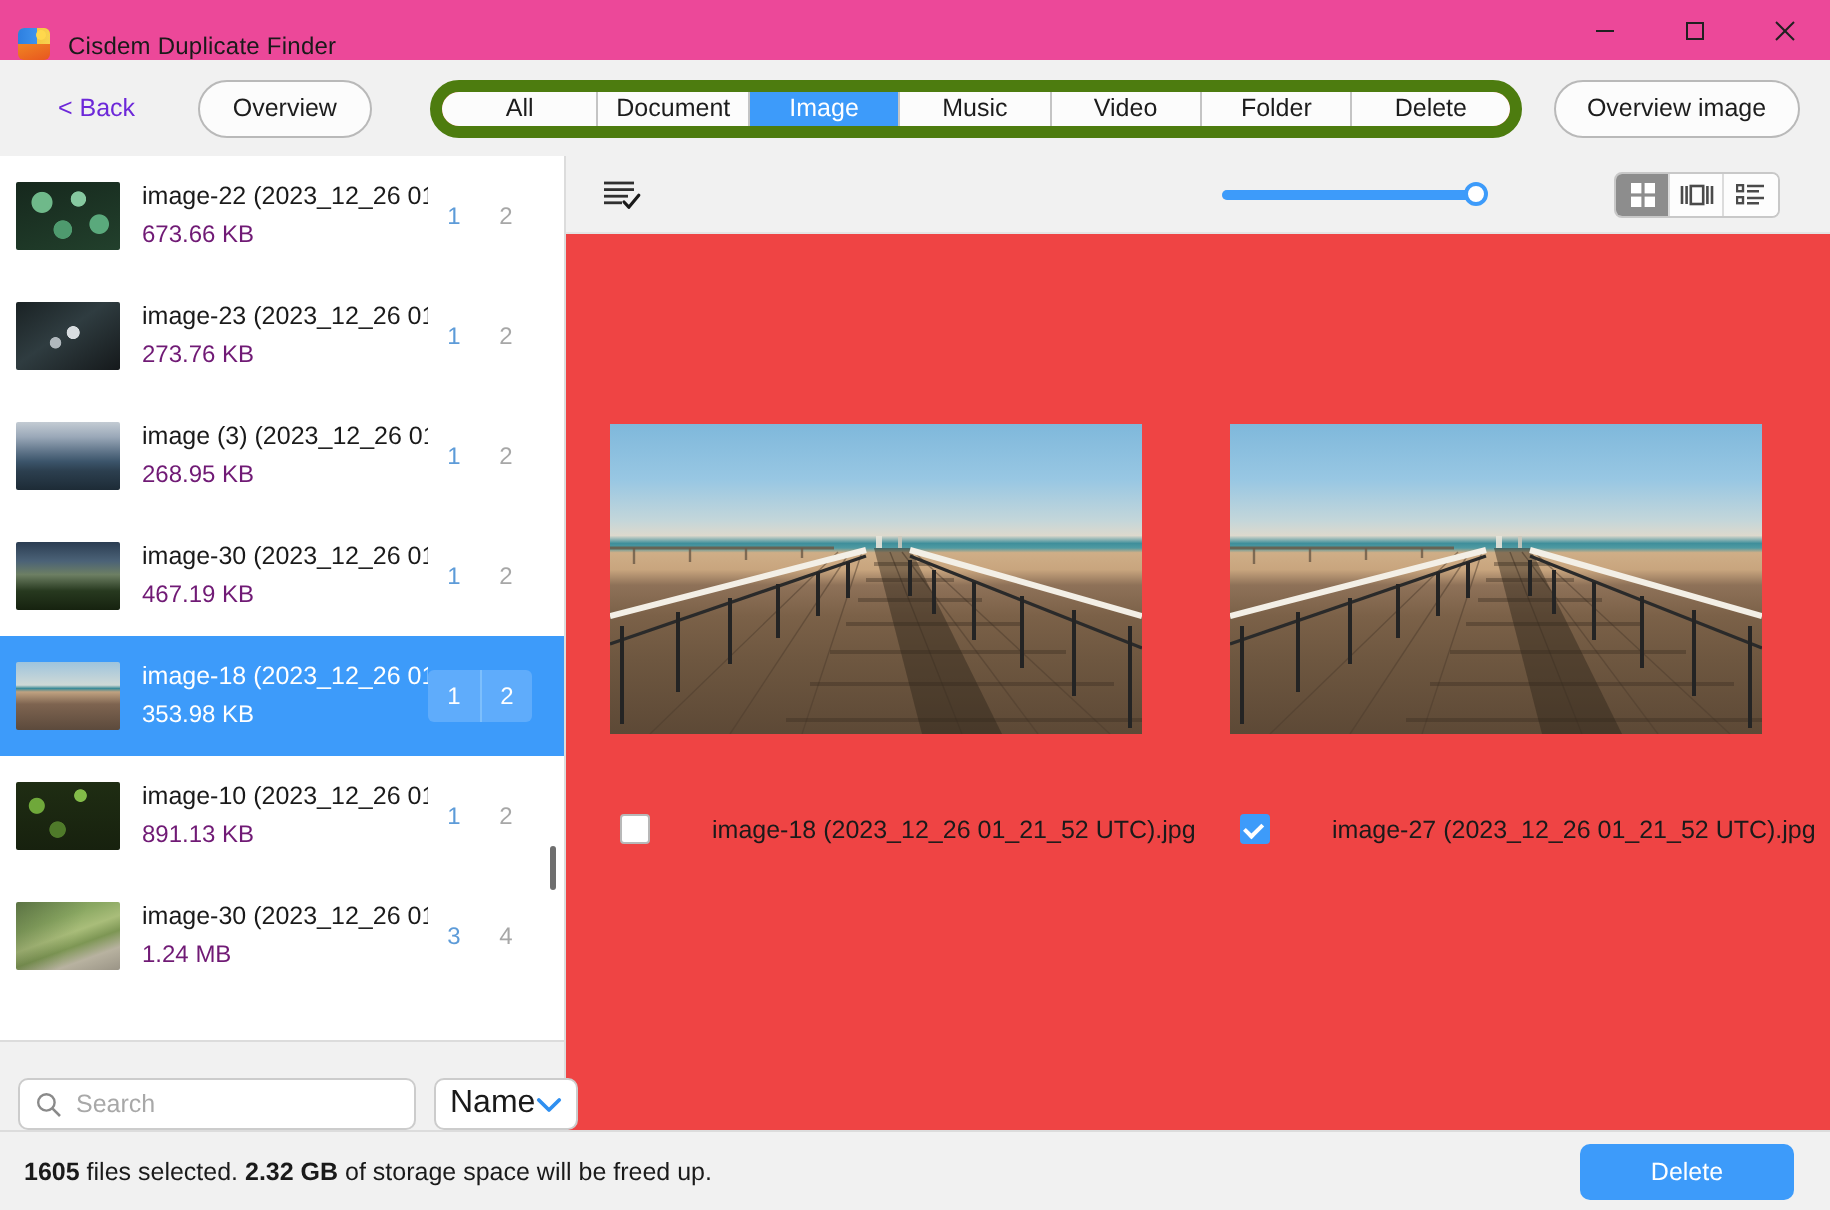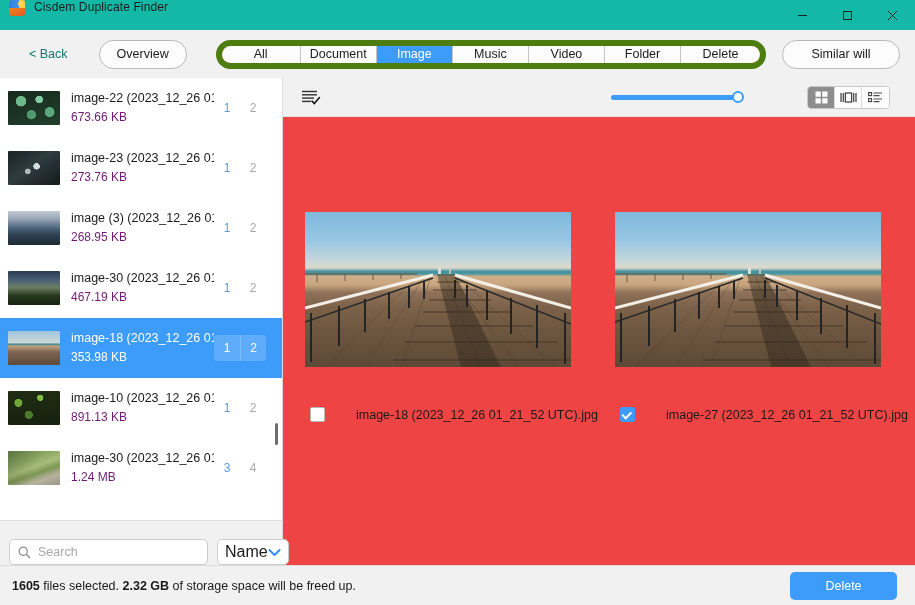--- a/index.html
+++ b/index.html
@@ -19,23 +19,23 @@
     height: 605px;
     background: #f1f1f1;
     display: flex;
     flex-direction: column;
   }
 
   
   .titlebar {
     height: 30px;
     min-height: 30px;
-    background: #14b8a6;
-    display: flex;
-    align-items: flex-start;
+    background: #ec4899;
+    display: flex;
+    align-items: flex-end;
     position: relative;
   }
   .app-icon {
     width: 16px; height: 16px;
     margin-left: 9px;
     border-radius: 3px;
     background: linear-gradient(160deg, #f0a020 0%, #ef7f22 45%, #e8561f 100%);
     position: relative;
     overflow: hidden;
     flex: 0 0 auto;
@@ -79,21 +79,21 @@
     height: 48px;
     min-height: 48px;
     background: #f1f1f1;
     display: flex;
     align-items: center;
     padding: 0 15px;
     position: relative;
   }
   .back-btn {
     font-size: 12.5px;
-    color: #0f766e;
+    color: #6d28d9;
     padding: 4px 10px 4px 14px;
     cursor: pointer;
     white-space: nowrap;
   }
   .pill-btn {
     height: 29px;
     border: 1px solid #b9b9b9;
     border-radius: 15px;
     background: #fcfcfc;
     font-size: 12.5px;
@@ -528,21 +528,21 @@
     <div class="pill-btn" id="overview-btn">Overview</div>
     <div class="segmented" id="tabs">
         <div class="seg" style="width: 82px;">All</div>
         <div class="seg" style="width: 79px;">Document</div>
         <div class="seg active" style="width: 79px;">Image</div>
         <div class="seg" style="width: 79px;">Music</div>
         <div class="seg" style="width: 79px;">Video</div>
         <div class="seg" style="width: 79px;">Folder</div>
         <div class="seg" style="width: 82px;">Delete</div>
       </div>
-    <div class="pill-btn" id="similar-btn">Similar will</div>
+    <div class="pill-btn" id="similar-btn">Overview image</div>
   </div>
 
   <div class="body">
 
     <div class="sidebar">
       <div class="filelist" id="filelist">
           <div class="file-row">
             <div class="thumb th-succulent"></div>
             <div class="file-info">
               <div class="file-name">image-22 (2023_12_26 01...</div>

